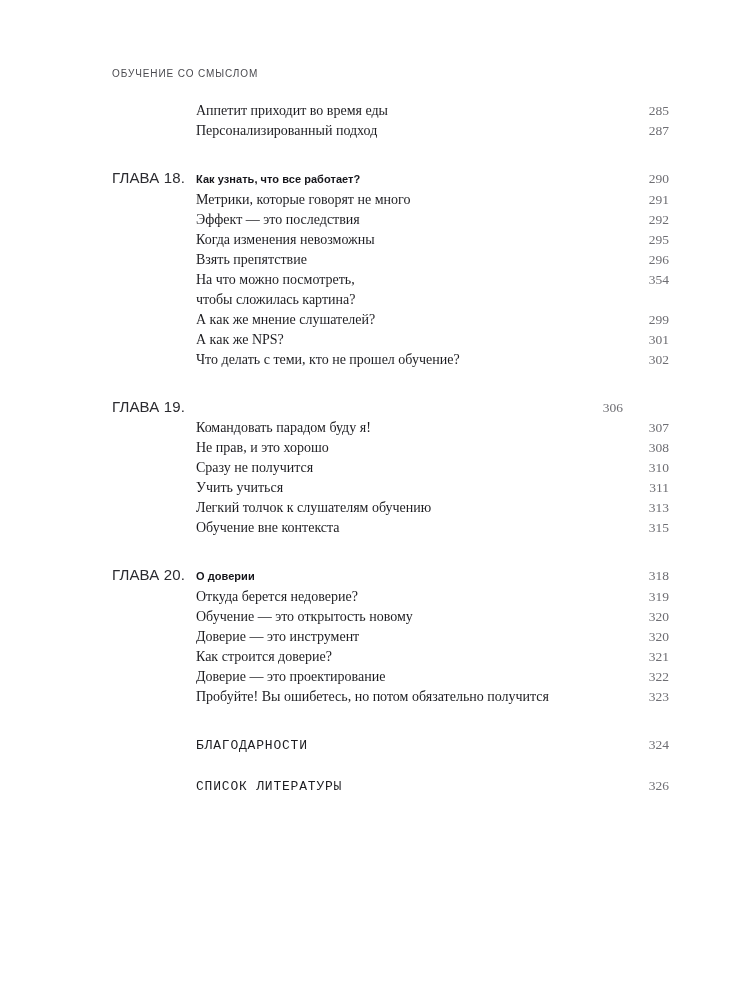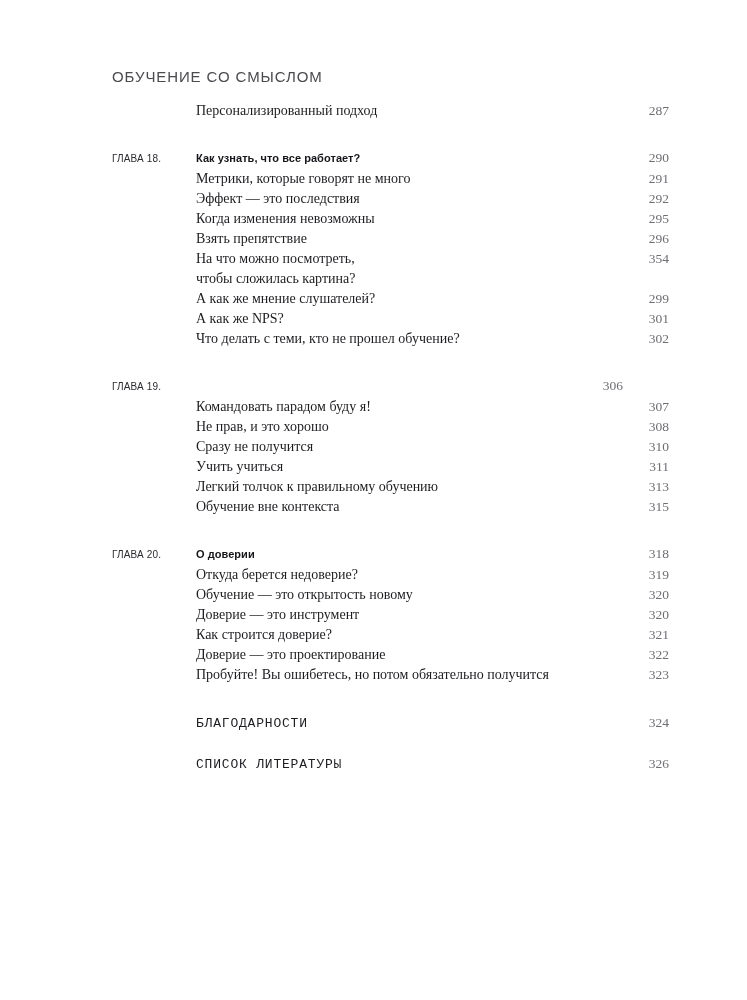--- a/index.html
+++ b/index.html
@@ -22,21 +22,21 @@
     inset: 0;
     background: #ffffff;
   }
 
   
   .running-head {
     position: absolute;
     left: 112px;
     top: 68px;
     font-family: "Liberation Sans", "DejaVu Sans", sans-serif;
-    font-size: 15px;
+    font-size: 10px;
     letter-spacing: 0.9px;
     color: #4a4a4f;
     text-transform: uppercase;
     white-space: nowrap;
   }
 
   
   .toc {
     position: absolute;
     left: 112px;
@@ -47,21 +47,21 @@
   
   .row {
     display: grid;
     grid-template-columns: 84px 1fr 46px;
     align-items: baseline;
     column-gap: 0;
   }
 
   .label {
     font-family: "Liberation Sans", "DejaVu Sans", sans-serif;
-    font-size: 10px;
+    font-size: 15px;
     letter-spacing: 0.15px;
     color: #2b2b30;
     white-space: nowrap;
     line-height: 20px;
   }
 
   .title {
     color: #1d1d21;
     line-height: 20px;
   }
@@ -124,20 +124,25 @@
 <body>
 
 <div class="page">
 
   <div class="running-head">ОБУЧЕНИЕ СО СМЫСЛОМ</div>
 
   <div class="toc">
     <div id="toc-body">
         <div class="row entry">
           <div class="label"></div>
+          <div class="title">Аппетит приходит во время еды</div>
+          <div class="page-no">285</div>
+        </div>
+        <div class="row entry">
+          <div class="label"></div>
           <div class="title">Персонализированный подход</div>
           <div class="page-no">287</div>
         </div>
         <div class="gap-block"></div>
         <div class="row chapter">
           <div class="label">ГЛАВА 18.</div>
           <div class="title">Как узнать, что все работает?</div>
           <div class="page-no">290</div>
         </div>
         <div class="row entry">
@@ -200,21 +205,21 @@
           <div class="title">Сразу не получится</div>
           <div class="page-no">310</div>
         </div>
         <div class="row entry">
           <div class="label"></div>
           <div class="title">Учить учиться</div>
           <div class="page-no">311</div>
         </div>
         <div class="row entry">
           <div class="label"></div>
-          <div class="title">Легкий толчок к правильному обучению</div>
+          <div class="title">Легкий толчок к слушателям обучению</div>
           <div class="page-no">313</div>
         </div>
         <div class="row entry">
           <div class="label"></div>
           <div class="title">Обучение вне контекста</div>
           <div class="page-no">315</div>
         </div>
         <div class="gap-block"></div>
         <div class="row chapter">
           <div class="label">ГЛАВА 20.</div>

